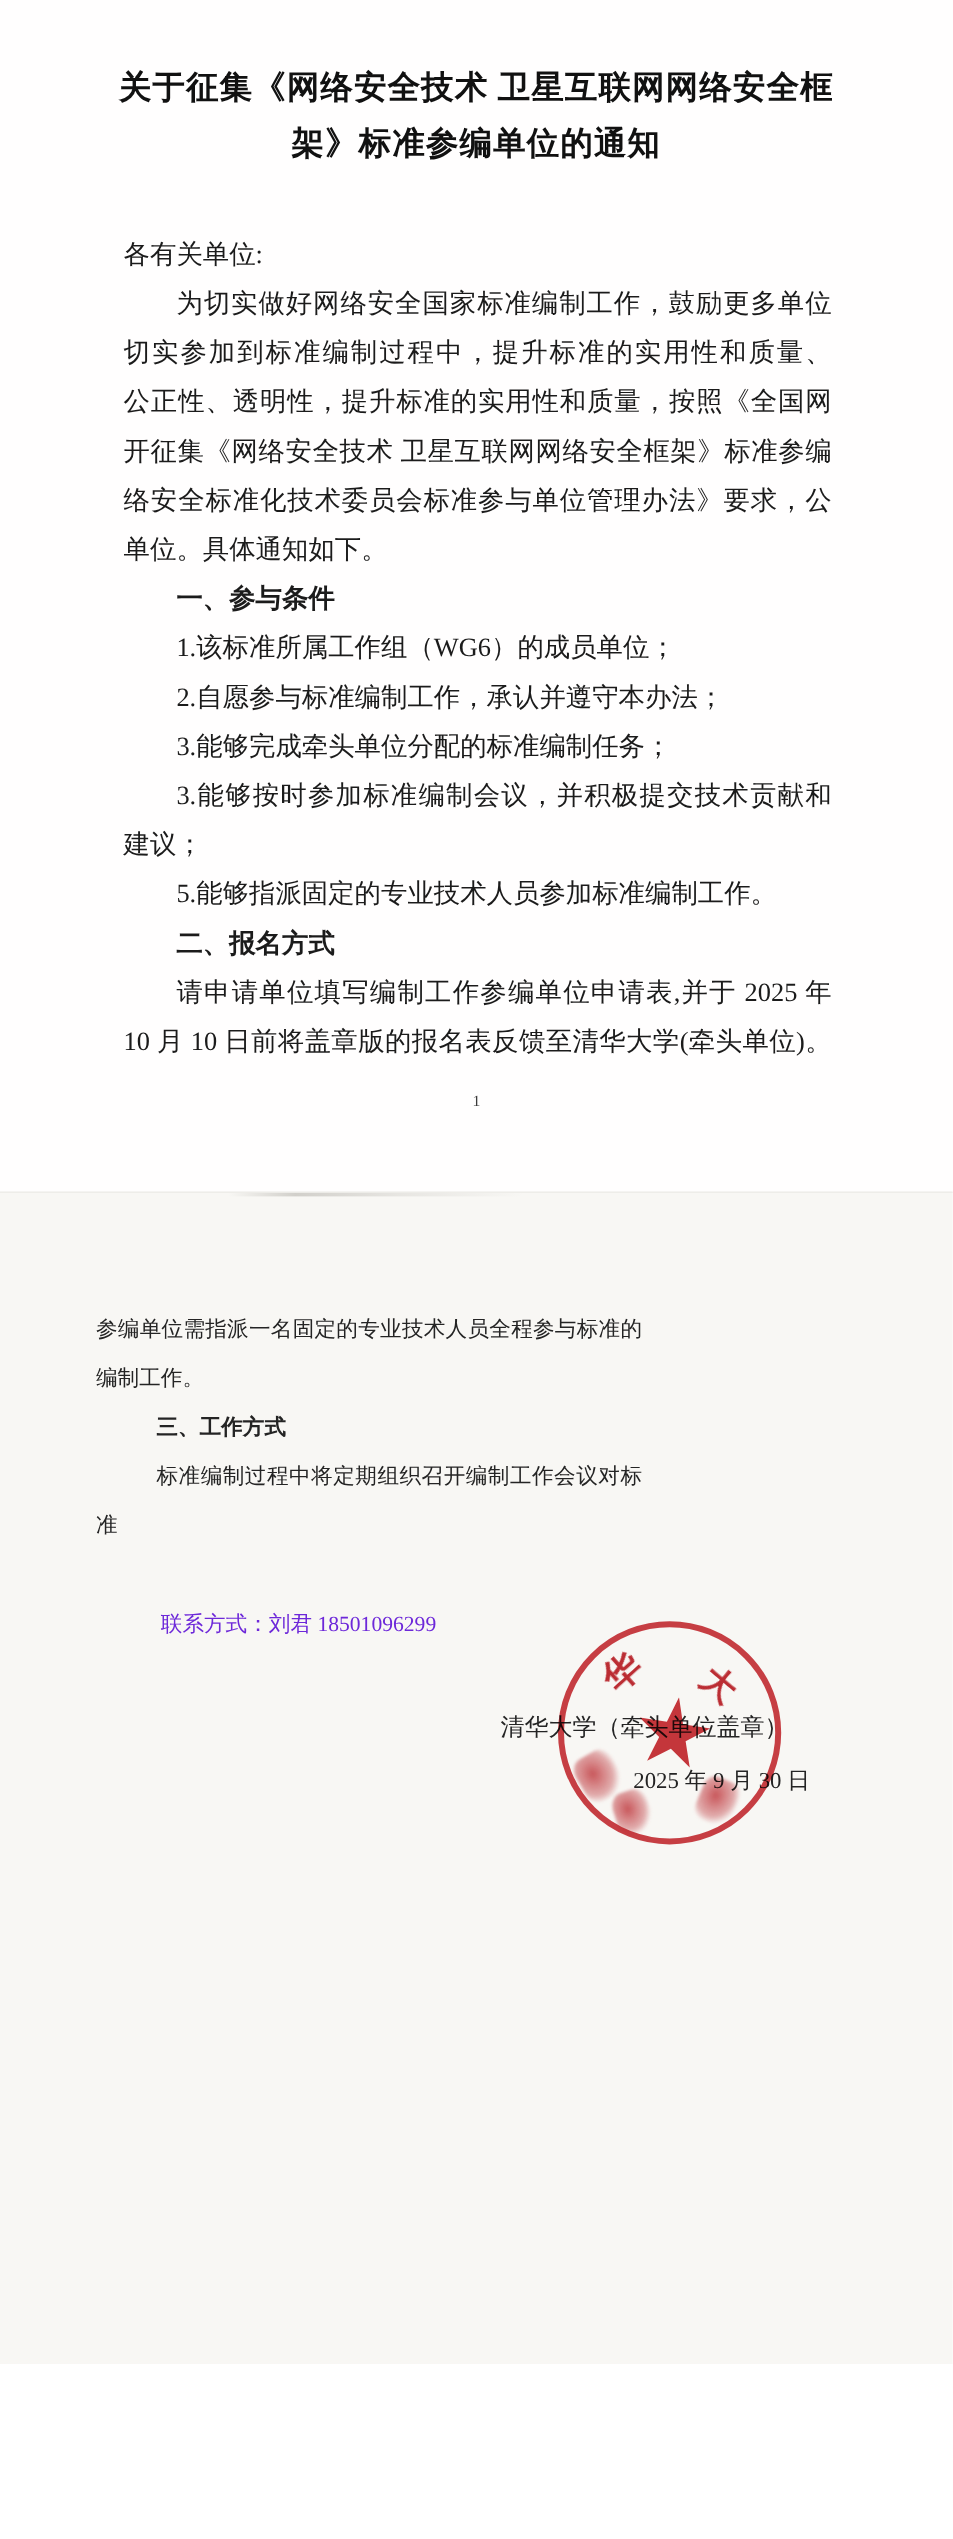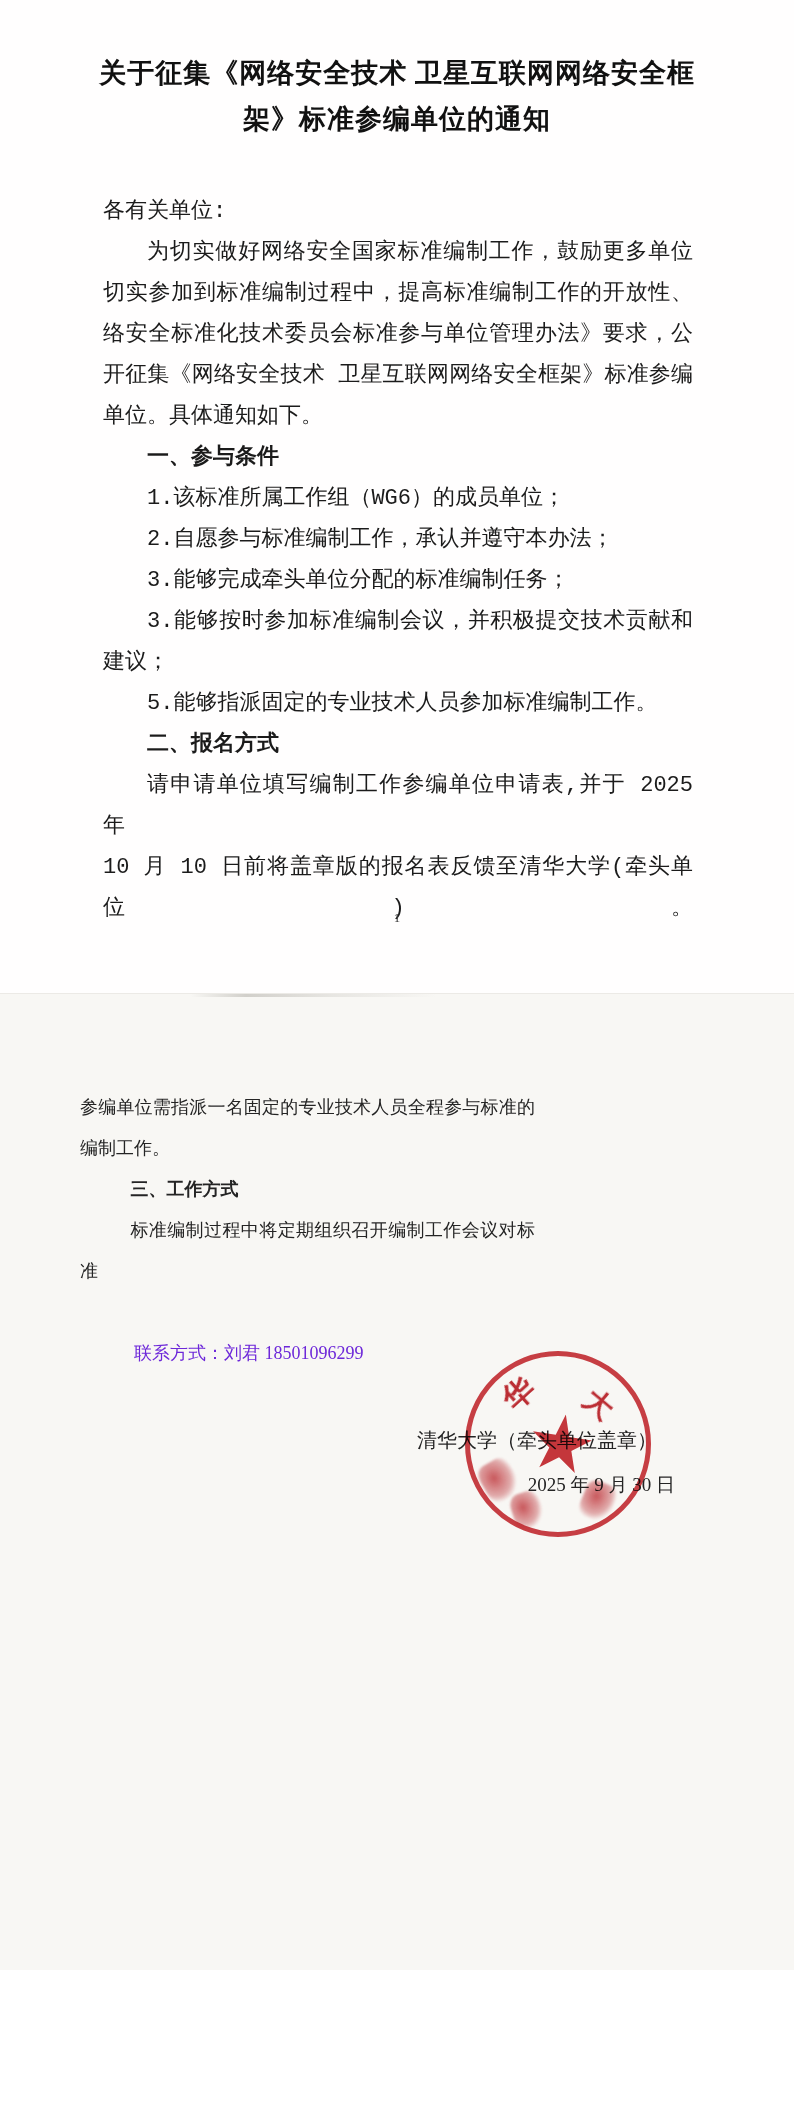--- a/index.html
+++ b/index.html
@@ -22,21 +22,21 @@
     position: absolute; top: 0; left: 0; right: 0; height: 3px;
     background: linear-gradient(to right,
       transparent 24%, rgba(110,105,95,0.28) 31%,
       rgba(110,105,95,0.12) 42%, transparent 55%);
   }
   .doc-title { text-align: center; }
   .doc-title .t-line {
     font-size: 27px; font-weight: 700; line-height: 46px;
     letter-spacing: 1px; color: #111;
   }
-  .p1-body { margin: 49px 101px 0 103px; width: 590px; font-family: Liberation Mono, monospace; }
+  .p1-body { margin: 49px 101px 0 103px; width: 590px; }
   .p2-body { margin-left: 80px; width: 455px; color: #242424; }
   .line { font-size: 22px; line-height: 41px; text-align: justify; }
   .p2-body .line { font-size: 18px; line-height: 41px; }
   .line.first { text-indent: 2em; }
   .p2-body .line.first { text-indent: 2.8em; }
   .line.heading { font-weight: 700; }
   .line.fill { text-align-last: justify; }
   .contact {
     margin-left: 80px; margin-top: 41px;
     font-size: 18px; line-height: 41px; color: #6d28d9;
@@ -97,23 +97,24 @@
 <body>
 
 <div class="page page1">
   <div class="doc-title">
     <div class="t-line">关于征集《网络安全技术 卫星互联网网络安全框</div>
     <div class="t-line">架》标准参编单位的通知</div>
   </div>
   <div class="p1-body">
       <div class="line">各有关单位:</div>
       <div class="line first fill">为切实做好网络安全国家标准编制工作，鼓励更多单位</div>
-      <div class="line fill">切实参加到标准编制过程中，提高标准编制工作的开放性、</div>
+      <div class="line fill">切实参加到标准编制过程中，提升标准的实用性和质量、</div>
+      <div class="line fill">公正性、透明性，提升标准的实用性和质量，按照《全国网</div>
+      <div class="line fill">开征集《网络安全技术 卫星互联网网络安全框架》标准参编</div>
       <div class="line fill">络安全标准化技术委员会标准参与单位管理办法》要求，公</div>
-      <div class="line fill">开征集《网络安全技术 卫星互联网网络安全框架》标准参编</div>
       <div class="line">单位。具体通知如下。</div>
       <div class="line first heading">一、参与条件</div>
       <div class="line first">1.该标准所属工作组（WG6）的成员单位；</div>
       <div class="line first">2.自愿参与标准编制工作，承认并遵守本办法；</div>
       <div class="line first">3.能够完成牵头单位分配的标准编制任务；</div>
       <div class="line first fill">3.能够按时参加标准编制会议，并积极提交技术贡献和</div>
       <div class="line">建议；</div>
       <div class="line first">5.能够指派固定的专业技术人员参加标准编制工作。</div>
       <div class="line first heading">二、报名方式</div>
       <div class="line first fill">请申请单位填写编制工作参编单位申请表,并于 2025 年</div>

